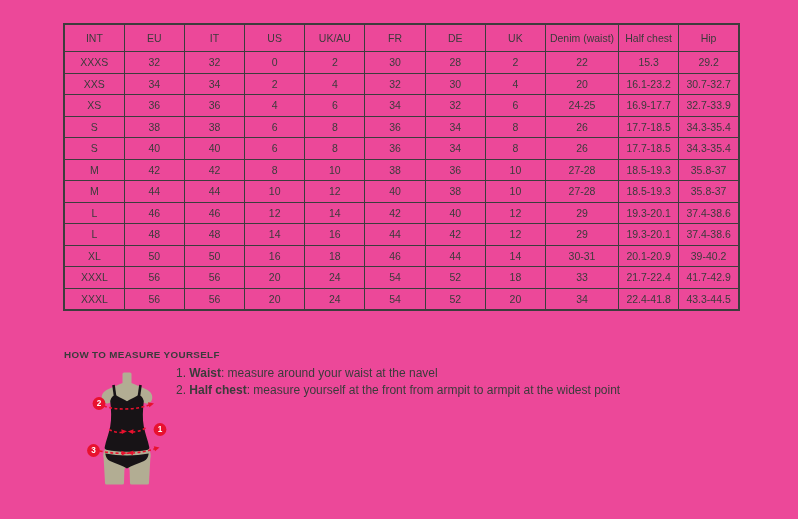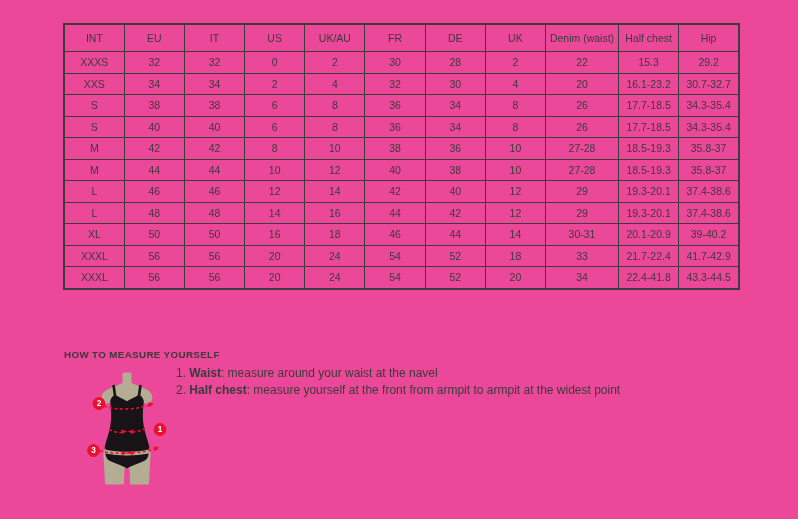--- a/index.html
+++ b/index.html
@@ -91,20 +91,33 @@
           <td>34</td>
           <td>34</td>
           <td>2</td>
           <td>4</td>
           <td>32</td>
           <td>30</td>
           <td>4</td>
           <td>20</td>
           <td>16.1-23.2</td>
           <td>30.7-32.7</td>
+        </tr>
+        <tr>
+          <td>XS</td>
+          <td>36</td>
+          <td>36</td>
+          <td>4</td>
+          <td>6</td>
+          <td>34</td>
+          <td>32</td>
+          <td>6</td>
+          <td>24-25</td>
+          <td>16.9-17.7</td>
+          <td>32.7-33.9</td>
         </tr>
         <tr>
           <td>S</td>
           <td>38</td>
           <td>38</td>
           <td>6</td>
           <td>8</td>
           <td>36</td>
           <td>34</td>
           <td>8</td>

